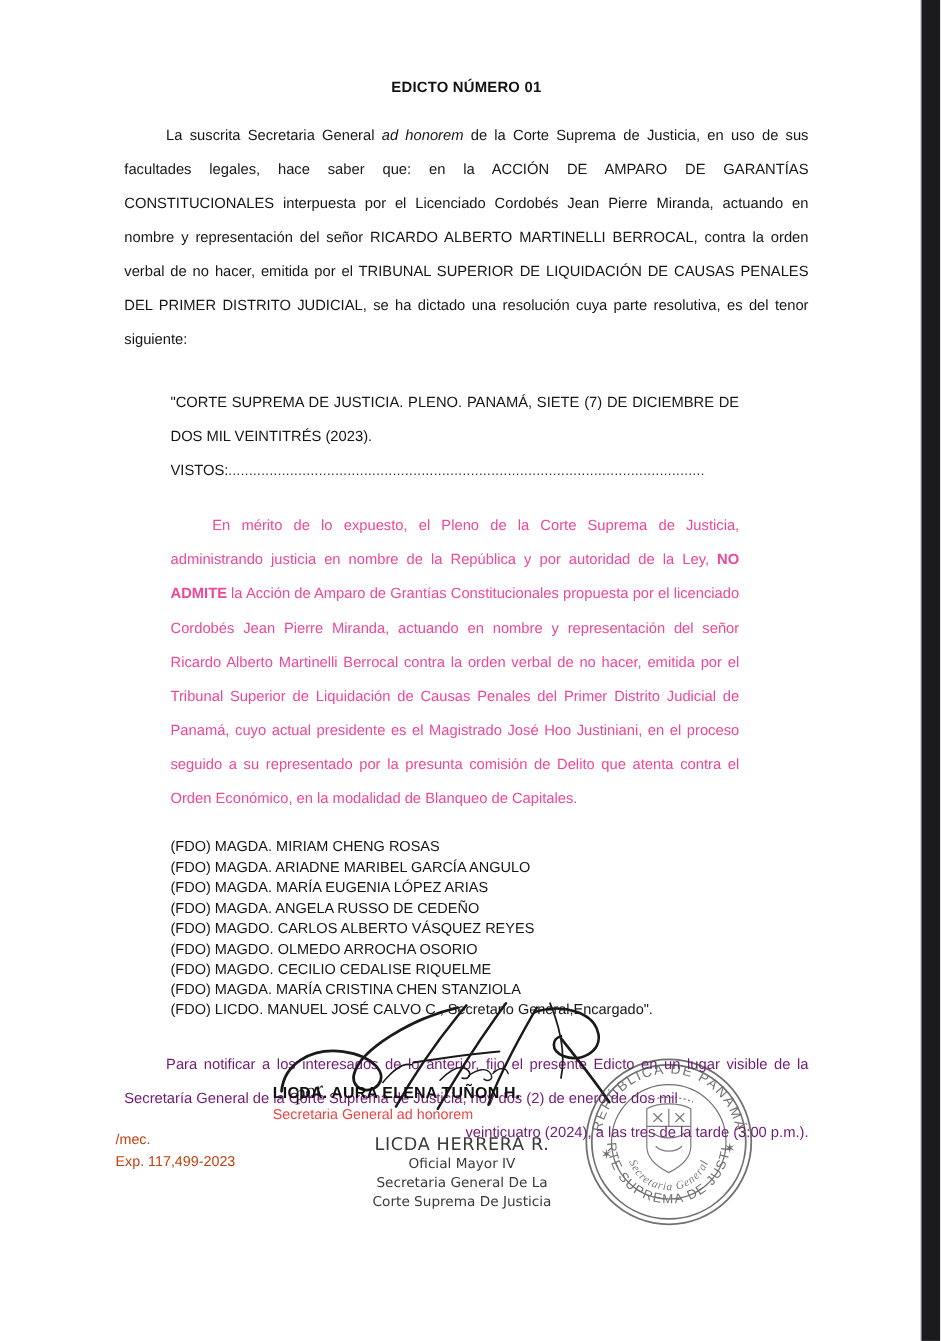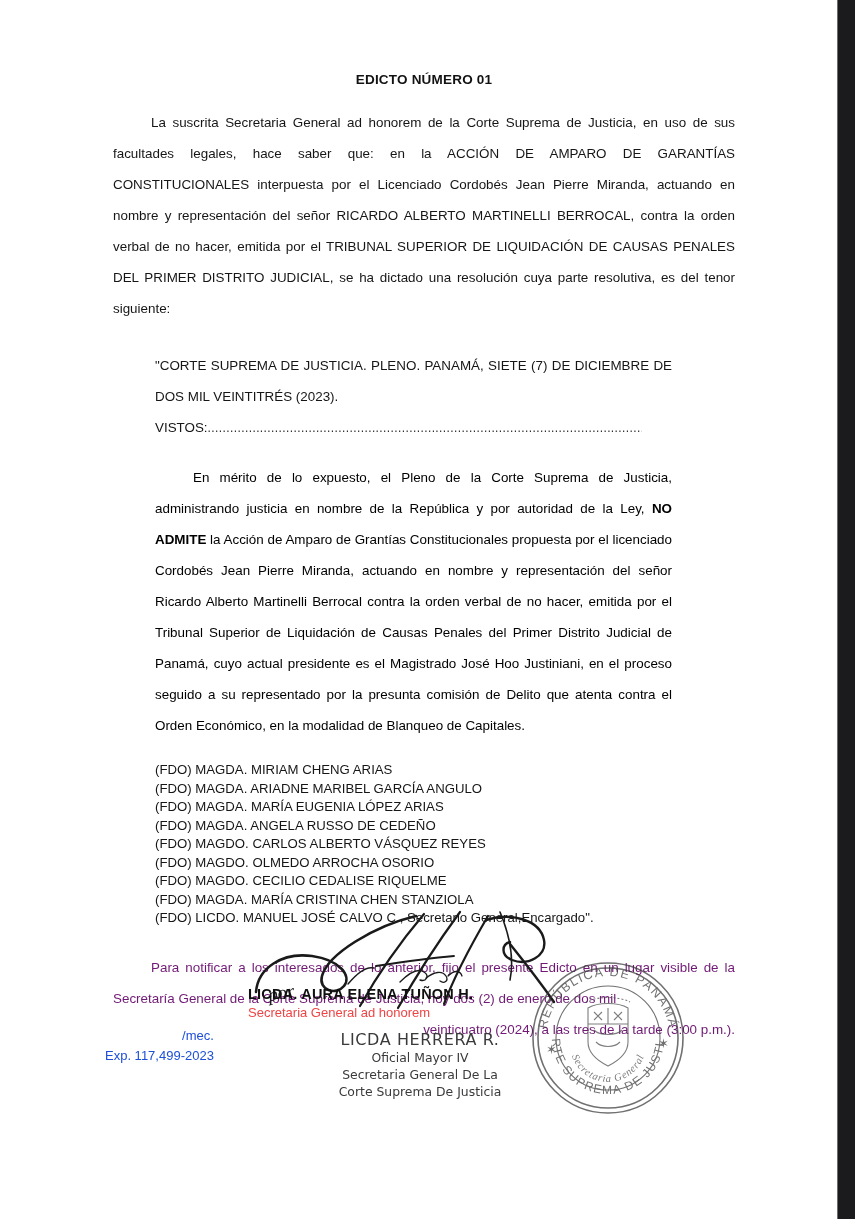--- a/index.html
+++ b/index.html
@@ -60,21 +60,21 @@
     line-height: 31px;
     text-align: justify;
     color: #161616;
     margin: 0;
   }
   .para.first {
     margin-top: 20px;
     text-indent: 38px;
   }
 
-  .ital { }
+  .ital { font-style: italic; }
   .bold { font-weight: bold; }
 
   
   .quote-block {
     margin-left: 42px;
     width: 517px;
     margin-top: 26px;
   }
   .quote-line {
     font-size: 13.4px;
@@ -98,21 +98,21 @@
     overflow: hidden;
     letter-spacing: 0.4px;
     font-size: 12px;
     color: #2a2a2a;
   }
 
   .merit-para {
     font-size: 13.4px;
     line-height: 31px;
     text-align: justify;
-    color: #000000;
+    color: #ec4899;
     text-indent: 38px;
     margin-top: 18px;
   }
 
   .notifiquese {
     margin-top: 26px;
     margin-left: 42px;
     font-size: 13.4px;
     color: #161616;
   }
@@ -215,22 +215,21 @@
     opacity: 0.72;
   }
 
   
   #footer {
     position: absolute;
     left: 105px;
     top: 1026px;
     font-size: 13px;
     line-height: 20px;
-    color: #1d4ed8;
-    text-align: right;
+    color: #c2410c;
   }
 </style>
 </head>
 <body>
 
 <div id="page">
 
   <div id="sheet">
 
     <div class="doc-title">EDICTO NÚMERO 01</div>
@@ -244,21 +243,21 @@
       <div class="vistos-row">
         <span>VISTOS:</span>
           <span class="vistos-dots">......................................................................................................................................</span>
       </div>
 
       <p class="merit-para"><span>En mérito de lo expuesto, el Pleno de la Corte Suprema de Justicia, administrando justicia en nombre de la República y por autoridad de la Ley, </span><span class="bold">NO ADMITE</span><span> la Acción de Amparo de Grantías Constitucionales propuesta por el licenciado Cordobés Jean Pierre Miranda, actuando en nombre y representación del señor Ricardo Alberto Martinelli Berrocal contra la orden verbal de no hacer, emitida por el Tribunal Superior de Liquidación de Causas Penales del Primer Distrito Judicial de Panamá, cuyo actual presidente es el Magistrado José Hoo Justiniani, en el proceso seguido a su representado por la presunta comisión de Delito que atenta contra el Orden Económico, en la modalidad de Blanqueo de Capitales.</span></p>
     </div>
 
 
     <div class="fdo-list">
-      <div class="fdo-line">(FDO) MAGDA. MIRIAM CHENG ARIAS</div>
+      <div class="fdo-line">(FDO) MAGDA. MIRIAM CHENG ROSAS</div>
       <div class="fdo-line">(FDO) MAGDA. ARIADNE MARIBEL GARCÍA ANGULO</div>
       <div class="fdo-line">(FDO) MAGDA. MARÍA EUGENIA LÓPEZ ARIAS</div>
       <div class="fdo-line">(FDO) MAGDA. ANGELA RUSSO DE CEDEÑO</div>
       <div class="fdo-line">(FDO) MAGDO. CARLOS ALBERTO VÁSQUEZ REYES</div>
       <div class="fdo-line">(FDO) MAGDO. OLMEDO ARROCHA OSORIO</div>
       <div class="fdo-line">(FDO) MAGDO. CECILIO CEDALISE RIQUELME</div>
       <div class="fdo-line">(FDO) MAGDA. MARÍA CRISTINA CHEN STANZIOLA</div>
       <div class="fdo-line">(FDO) LICDO. MANUEL JOSÉ CALVO C., Secretario General,Encargado".</div>
     </div>
 

